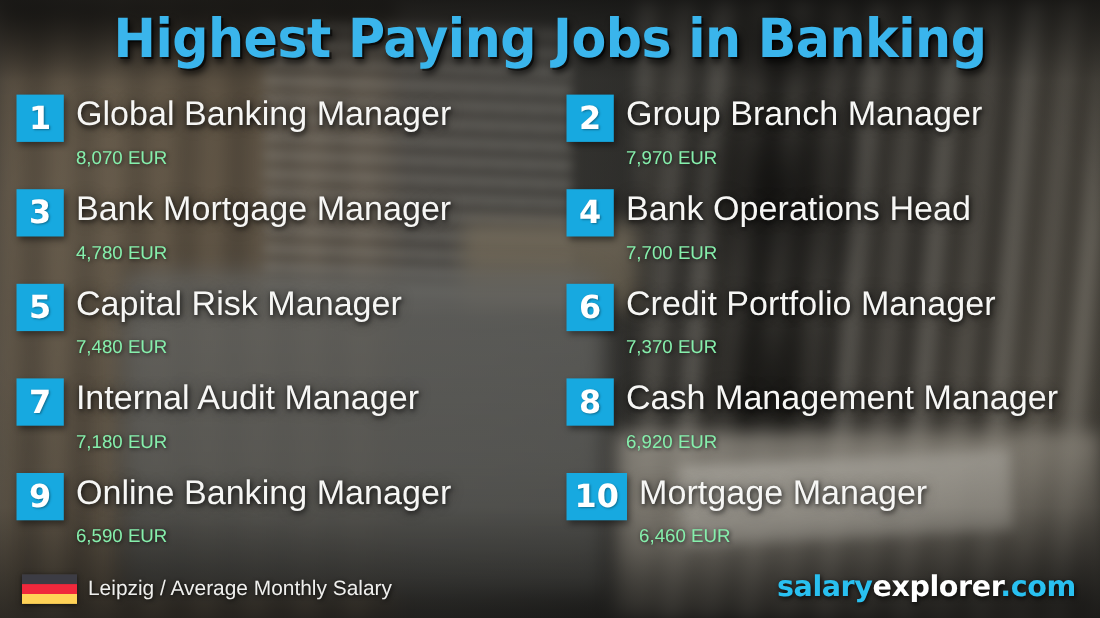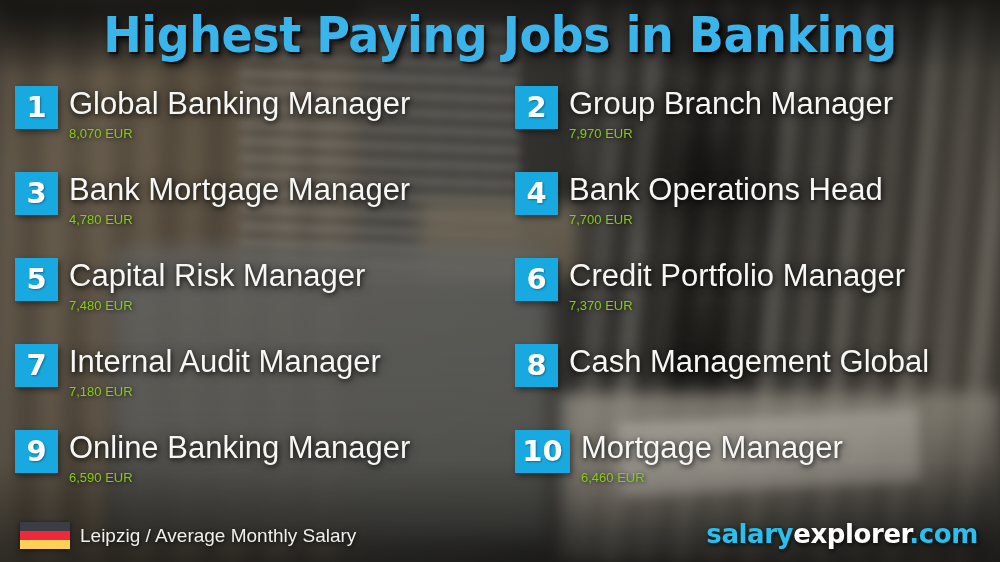--- a/index.html
+++ b/index.html
@@ -181,24 +181,24 @@
     display:block;
     font-size:31px;
     line-height:36px;
     color:#f6f6f4;
     white-space:nowrap;
     text-shadow:1px 2px 5px rgba(0,0,0,.75), 0 0 14px rgba(0,0,0,.45);
     font-family:"Liberation Sans", sans-serif;
   }
   .salary {
     display:block;
-    margin-top:1px;
-    font-size:13px;
+    margin-top:11px;
+    font-size:17px;
     line-height:22px;
-    color:#84cc16;
+    color:#86efac;
     white-space:nowrap;
     text-shadow:1px 1px 4px rgba(0,0,0,.7);
     font-family:"Liberation Sans", sans-serif;
   }
 
   
   .footer { position:absolute; left:0; right:0; bottom:0; height:58px; }
 
   .flag {
     position:absolute;
@@ -322,21 +322,22 @@
         <div class="badge">6</div>
         <div class="texts">
           <span class="job">Credit Portfolio Manager</span>
           <span class="salary">7,370 EUR</span>
         </div>
       </div>
 
       <div class="row row-4">
         <div class="badge">8</div>
         <div class="texts">
-          <span class="job">Cash Management Global</span>
+          <span class="job">Cash Management Manager</span>
+          <span class="salary">6,920 EUR</span>
         </div>
       </div>
 
       <div class="row row-5">
         <div class="badge badge-wide">10</div>
         <div class="texts">
           <span class="job">Mortgage Manager</span>
           <span class="salary">6,460 EUR</span>
         </div>
       </div>

